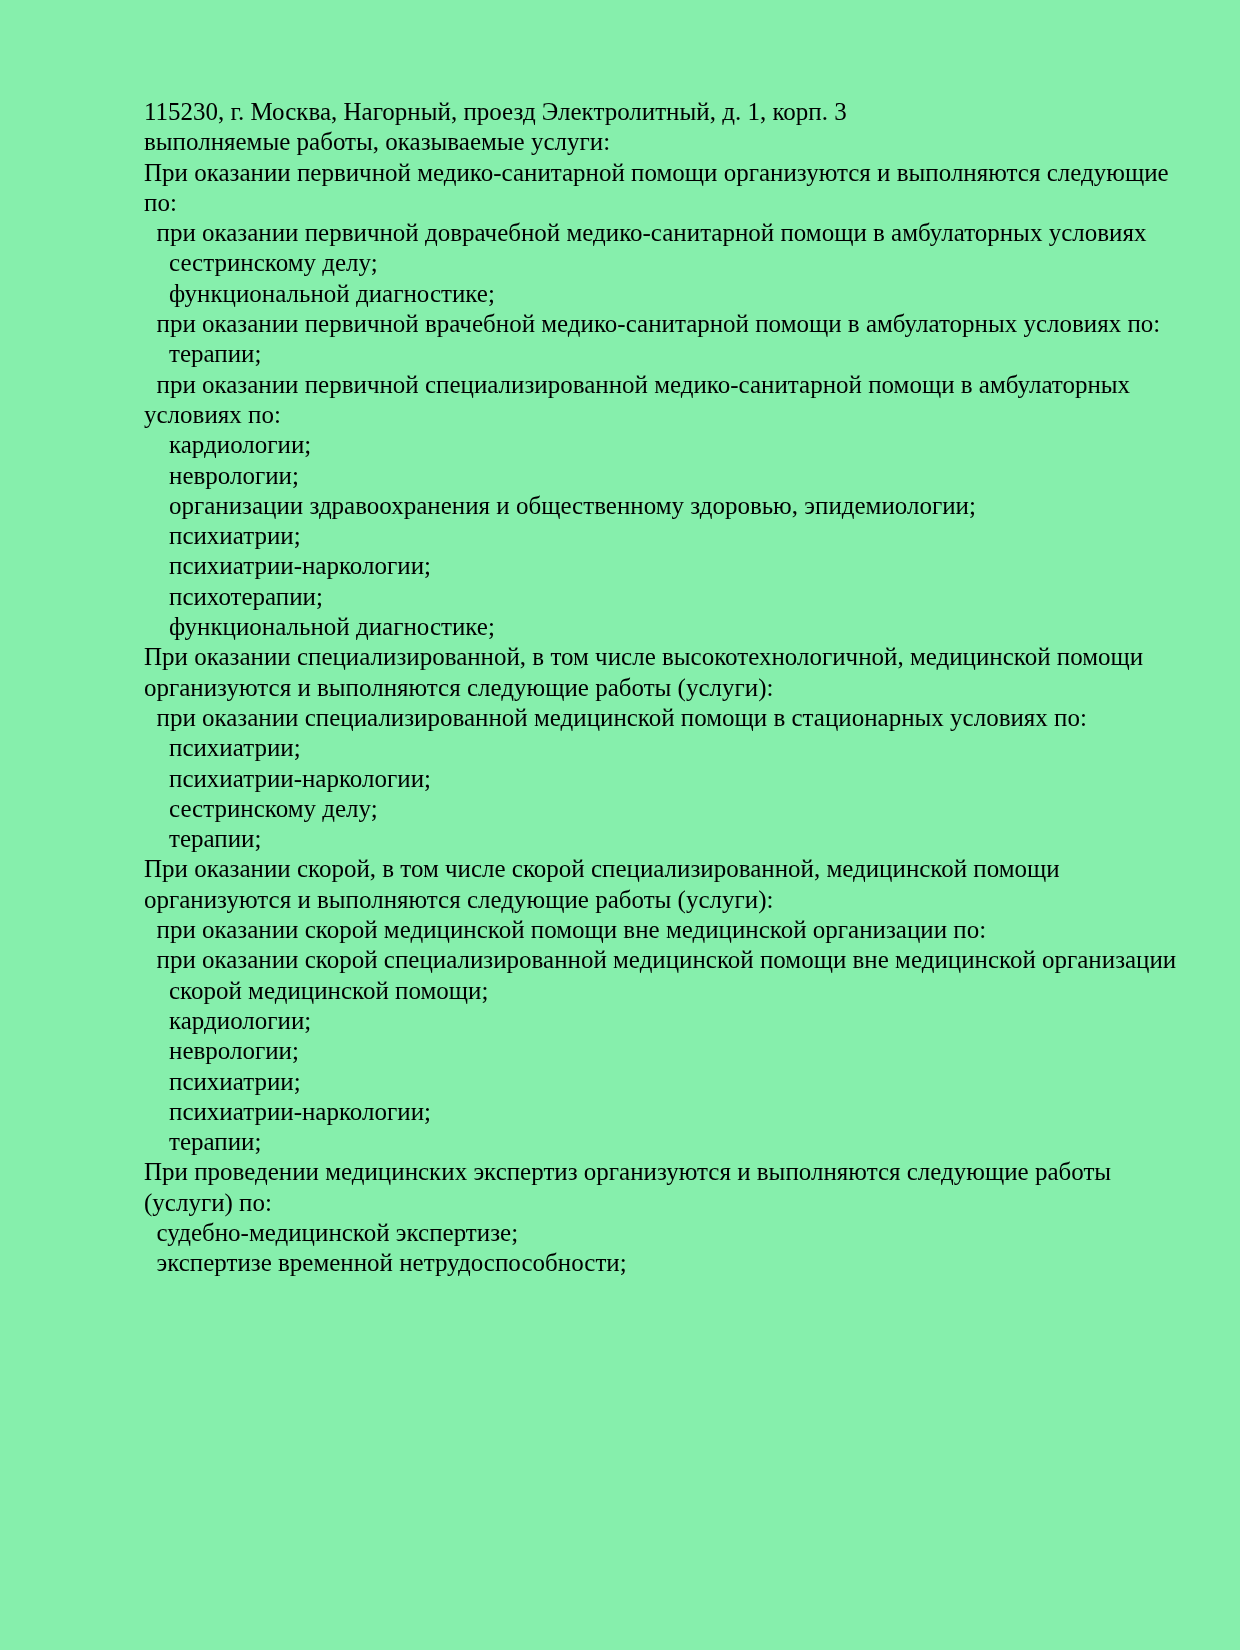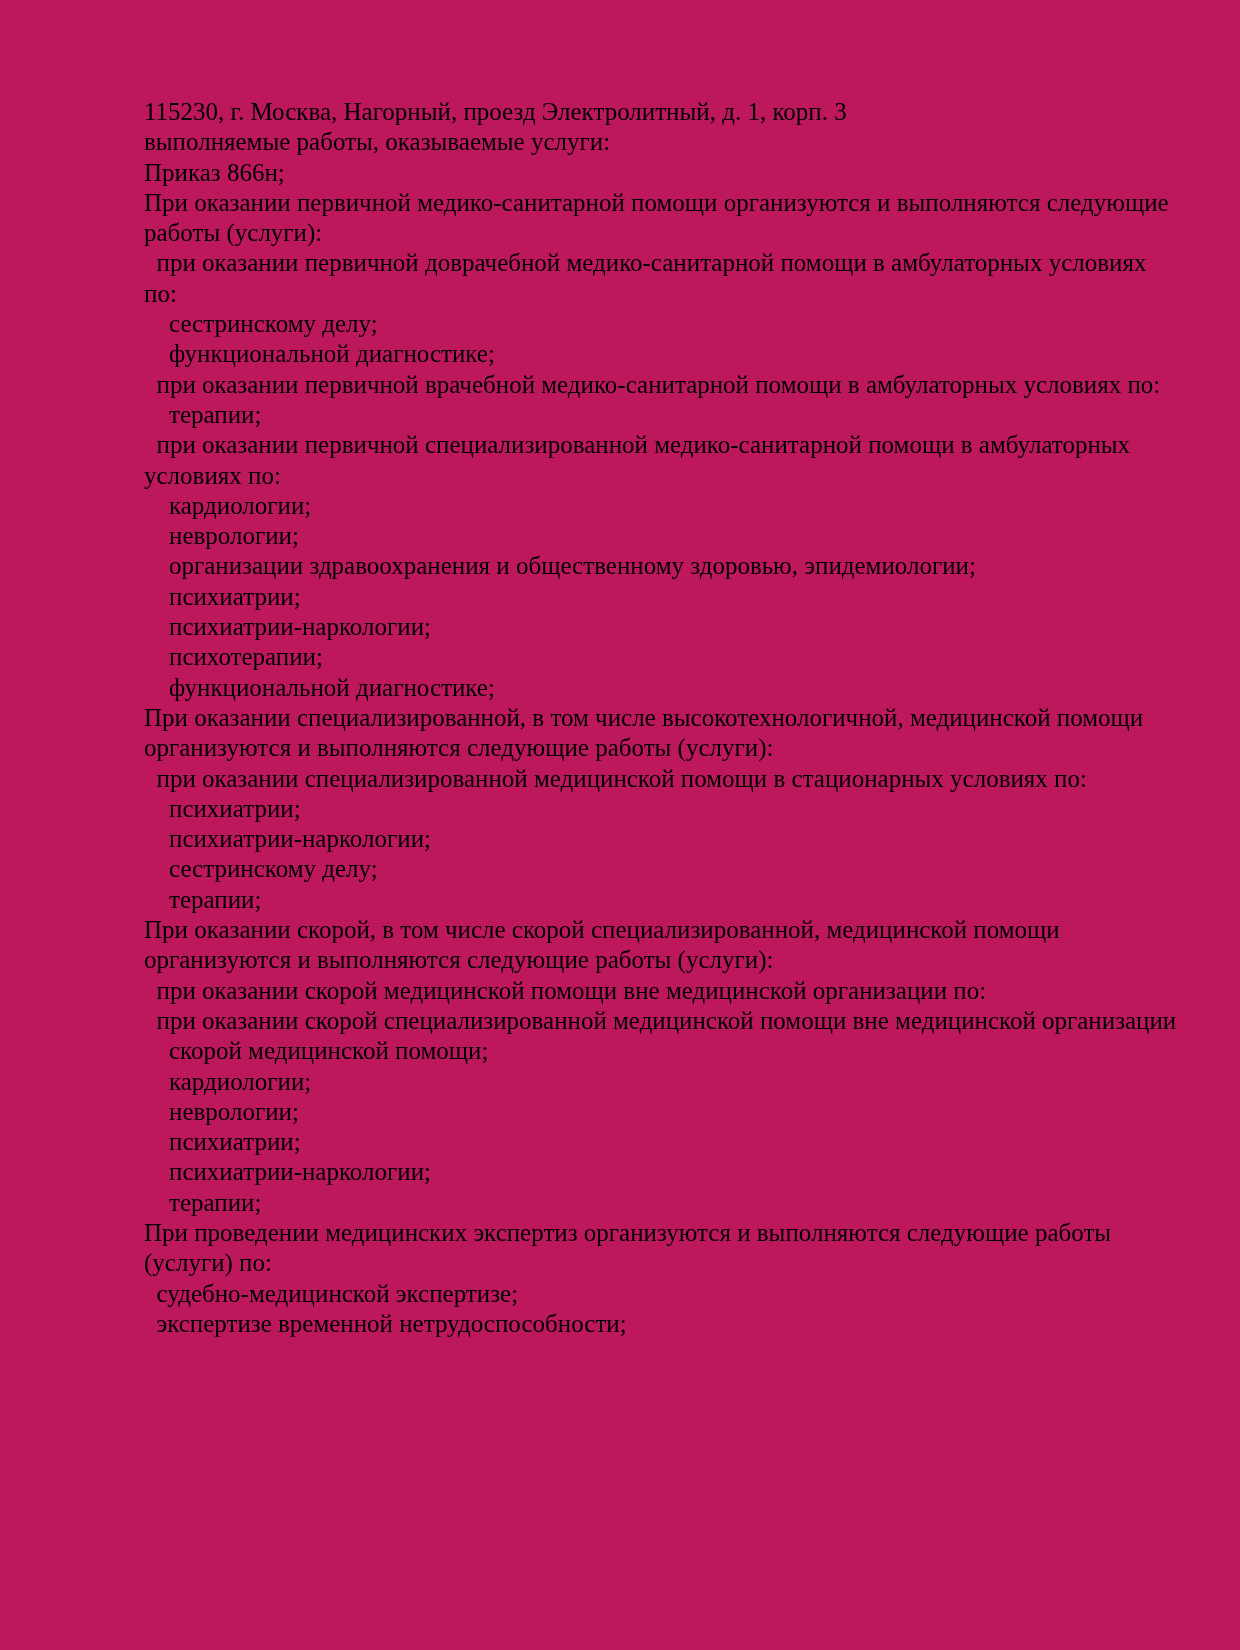--- a/index.html
+++ b/index.html
@@ -4,21 +4,21 @@
 <style>
   html, body {
     margin: 0;
     padding: 0;
     background: #ffffff;
   }
   .page {
     position: relative;
     width: 1240px;
     height: 1650px;
-    background: #be185d;
+    background: #86efac;
     overflow: hidden;
   }
   .text-block {
     position: absolute;
     left: 144px;
     top: 97px;
     width: 1075px;
     color: #000000;
     font-family: "Liberation Serif", "DejaVu Serif", serif;
     font-size: 25px;
@@ -29,25 +29,23 @@
     height: 30.3px;
   }
 </style>
 </head>
 <body>
 
 <div class="page">
   <div class="text-block" id="text-block">
       <div class="doc-line">115230, г. Москва, Нагорный, проезд Электролитный, д. 1, корп. 3</div>
       <div class="doc-line">выполняемые работы, оказываемые услуги:</div>
-      <div class="doc-line">Приказ 866н;</div>
       <div class="doc-line">При оказании первичной медико-санитарной помощи организуются и выполняются следующие</div>
-      <div class="doc-line">работы (услуги):</div>
+      <div class="doc-line">по:</div>
       <div class="doc-line">  при оказании первичной доврачебной медико-санитарной помощи в амбулаторных условиях</div>
-      <div class="doc-line">по:</div>
       <div class="doc-line">    сестринскому делу;</div>
       <div class="doc-line">    функциональной диагностике;</div>
       <div class="doc-line">  при оказании первичной врачебной медико-санитарной помощи в амбулаторных условиях по:</div>
       <div class="doc-line">    терапии;</div>
       <div class="doc-line">  при оказании первичной специализированной медико-санитарной помощи в амбулаторных</div>
       <div class="doc-line">условиях по:</div>
       <div class="doc-line">    кардиологии;</div>
       <div class="doc-line">    неврологии;</div>
       <div class="doc-line">    организации здравоохранения и общественному здоровью, эпидемиологии;</div>
       <div class="doc-line">    психиатрии;</div>

